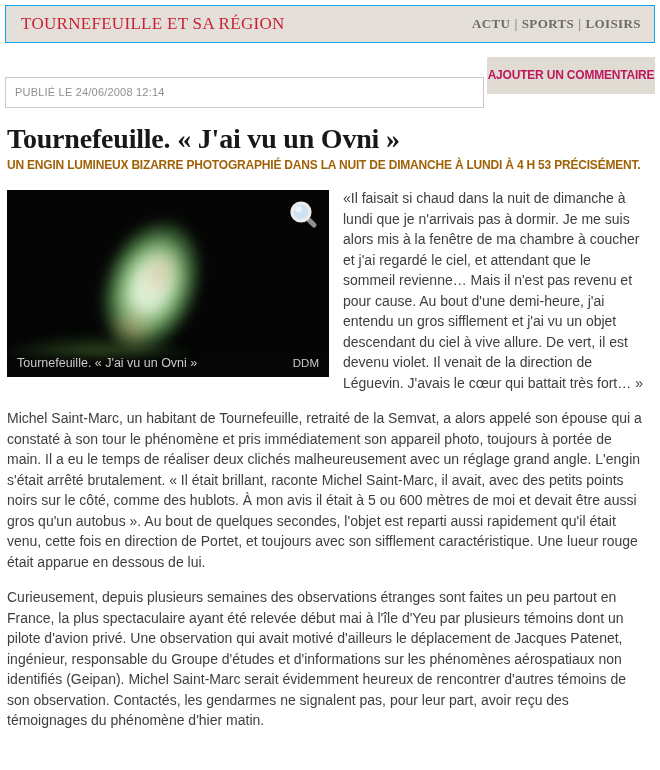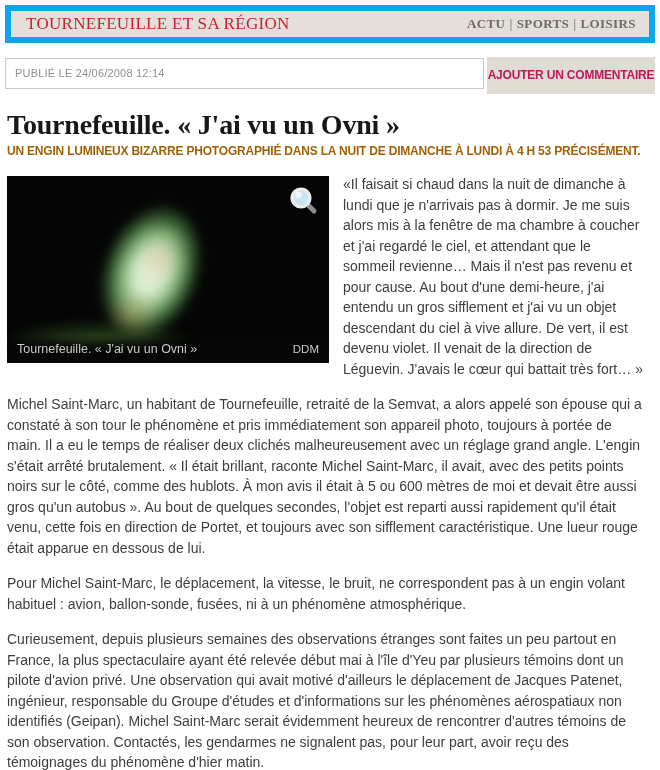--- a/index.html
+++ b/index.html
@@ -6,40 +6,40 @@
   html,body { background:#ffffff; }
   body {
     width:660px; height:770px; overflow:hidden;
     font-family:"Liberation Sans", sans-serif;
     color:#3d3d3d;
   }
   .page { width:660px; height:770px; padding:5px 5px 0 5px; background:#fff; }
 
   
   .masthead {
-    height:38px; background:#e4e0d9; border:6px solid #0ea5e9;
+    height:38px; background:#e4e0d9; border:1px solid #0ea5e9;
     display:flex; align-items:center; justify-content:space-between;
     padding:0 13px 0 15px;
   }
   .masthead-title {
     font-family:"Liberation Serif", serif;
     font-size:17px; color:#c92133; letter-spacing:0.3px;
     cursor:pointer; text-decoration:none;
   }
   .masthead-nav {
     font-family:"Liberation Serif", serif;
     font-size:13px; color:#6f6b62; letter-spacing:0.4px;font-weight:bold;
   }
   .masthead-nav span.navlink { cursor:pointer; }
   .masthead-nav span.sep { margin:0 4px; color:#8a867d; }
 
   
   .meta-row { display:flex; align-items:flex-start; margin-top:14px; }
   .pub-box {
-    flex:1; height:31px; margin-top:1px;
+    flex:1; height:31px; margin-top:20px;
     border:1px solid #c9c9c9; background:#fff;
     line-height:29px; padding-left:9px;
     font-size:11px; color:#8f8f8f; letter-spacing:0.2px;
   }
   .comment-btn {
     width:168px; height:37px; margin-left:3px;
     background:#e0dcd4; border:none;
     font-family:"Liberation Sans", sans-serif;
     font-size:12px; font-weight:bold; letter-spacing:-0.2px;
     color:#be185d; text-align:center; line-height:37px;
@@ -131,18 +131,17 @@
         </svg>
       </span>
       <figcaption class="photo-caption-bar">
         <span class="photo-caption">Tournefeuille. « J'ai vu un Ovni »</span>
         <span class="photo-credit">DDM</span>
       </figcaption>
     </figure>
 
     <p>«Il faisait si chaud dans la nuit de dimanche à lundi que je n'arrivais pas à dormir. Je me suis alors mis à la fenêtre de ma chambre à coucher et j'ai regardé le ciel, et attendant que le sommeil revienne… Mais il n'est pas revenu et pour cause. Au bout d'une demi-heure, j'ai entendu un gros sifflement et j'ai vu un objet descendant du ciel à vive allure. De vert, il est devenu violet. Il venait de la direction de Léguevin. J'avais le cœur qui battait très fort… »</p>
     <p class="clear">Michel Saint-Marc, un habitant de Tournefeuille, retraité de la Semvat, a alors appelé son épouse qui a constaté à son tour le phénomène et pris immédiatement son appareil photo, toujours à portée de main. Il a eu le temps de réaliser deux clichés malheureusement avec un réglage grand angle. L'engin s'était arrêté brutalement. « Il était brillant, raconte Michel Saint-Marc, il avait, avec des petits points noirs sur le côté, comme des hublots. À mon avis il était à 5 ou 600 mètres de moi et devait être aussi gros qu'un autobus ». Au bout de quelques secondes, l'objet est reparti aussi rapidement qu'il était venu, cette fois en direction de Portet, et toujours avec son sifflement caractéristique. Une lueur rouge était apparue en dessous de lui.</p>
-    <p class="clear">Pour Michel Saint-Marc, le déplacement, la vitesse, le bruit, ne correspondent pas à un engin volant habituel : avion, ballon-sonde, fusées, ni à un phénomène atmosphérique.</p>
     <p class="clear">Curieusement, depuis plusieurs semaines des observations étranges sont faites un peu partout en France, la plus spectaculaire ayant été relevée début mai à l'île d'Yeu par plusieurs témoins dont un pilote d'avion privé. Une observation qui avait motivé d'ailleurs le déplacement de Jacques Patenet, ingénieur, responsable du Groupe d'études et d'informations sur les phénomènes aérospatiaux non identifiés (Geipan). Michel Saint-Marc serait évidemment heureux de rencontrer d'autres témoins de son observation. Contactés, les gendarmes ne signalent pas, pour leur part, avoir reçu des témoignages du phénomène d'hier matin.</p>
 
   </div>
 
 </div>
 
 </body></html>

